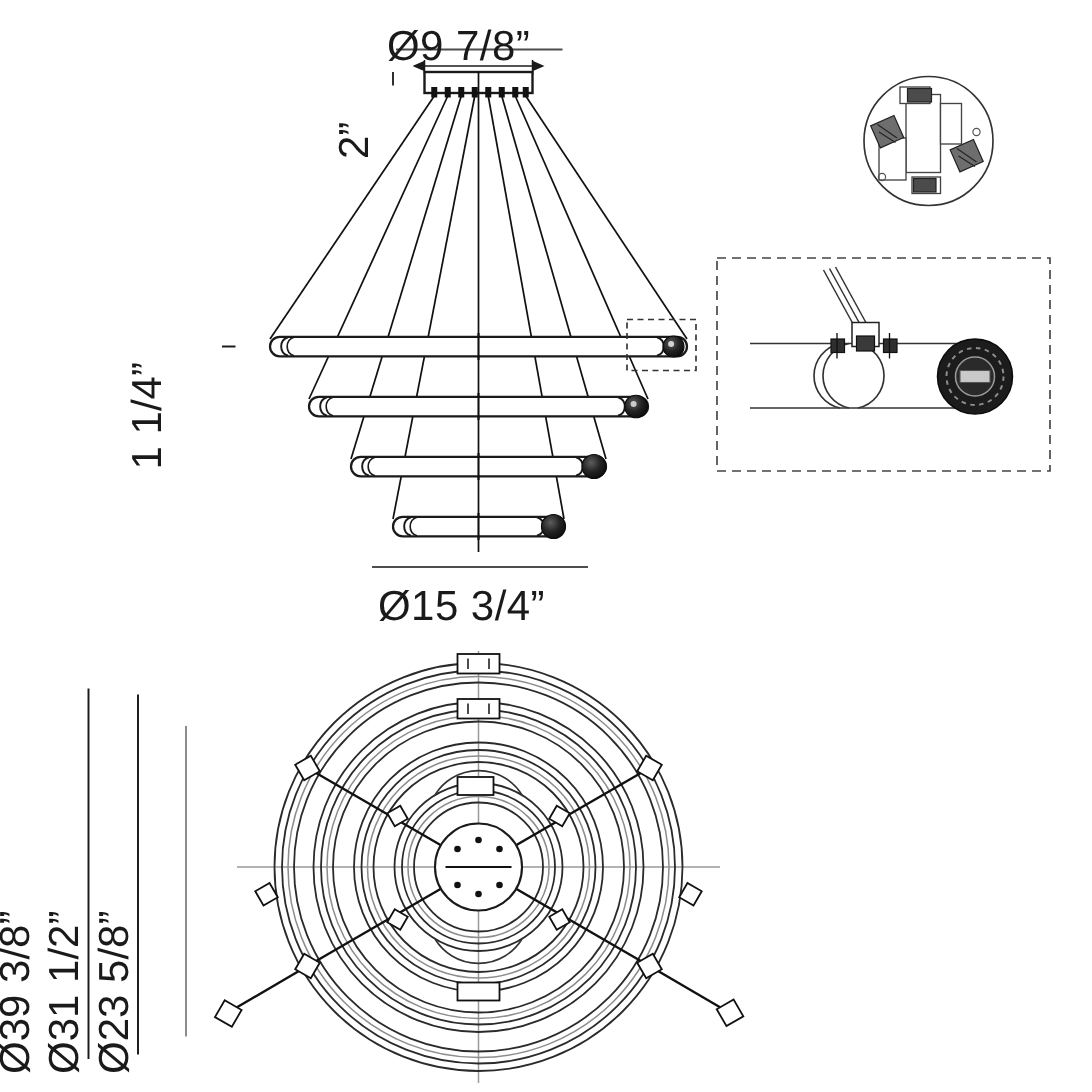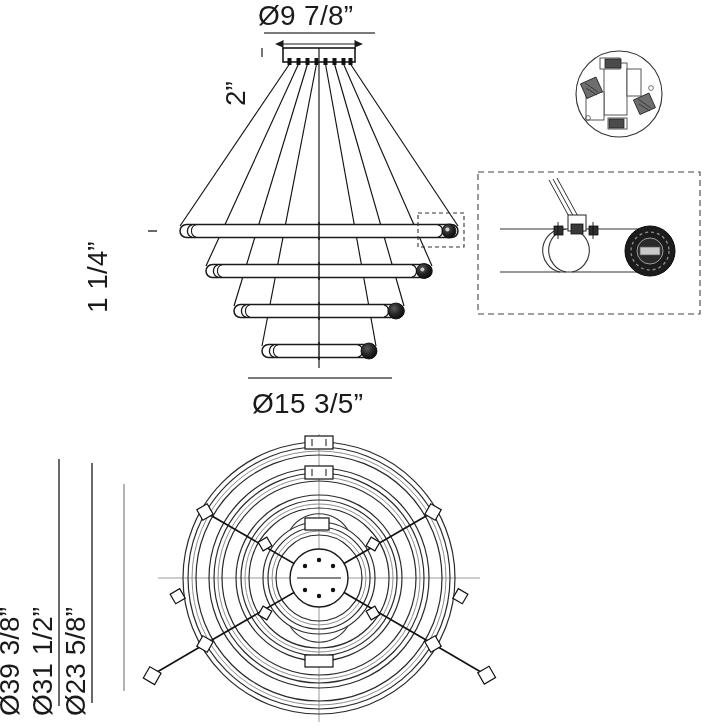--- a/index.html
+++ b/index.html
@@ -269,25 +269,25 @@
       <circle cx="650" cy="251" r="25" fill="#1c1c1c" stroke="#0a0a0a" stroke-width="1"></circle>
       <circle cx="650" cy="251" r="19" fill="none" stroke="#8e8e8e" stroke-width="1.3" stroke-dasharray="3,3"></circle>
       <circle cx="650" cy="251" r="13" fill="#2a2a2a" stroke="#9a9a9a" stroke-width="1"></circle>
       <rect x="640" y="247" width="20" height="8" fill="#c9c9c9" stroke="#555" stroke-width="0.7"></rect>
     </g>
   </g>
 
 </svg>
 </div>
 
-<div style="position:absolute;left:258px;top:0px;font-size:28px;letter-spacing:0.3px;">Ø9 7/8”</div>
+<div style="position:absolute;left:258px;top:15px;font-size:28px;letter-spacing:0.3px;">Ø9 7/8”</div>
 
 <div class="vert-label" style="left:250px;top:78px;font-size:28px;transform:rotate(-90deg);">2”</div>
 
 <div class="vert-label" style="left:112px;top:285px;font-size:28px;transform:rotate(-90deg);">1 1/4”</div>
 
-<div style="position:absolute;left:252px;top:388px;font-size:28px;letter-spacing:0.3px;">Ø15 3/5”</div>
+<div style="position:absolute;left:252px;top:388px;font-size:28px;letter-spacing:0.3px;">Ø15 3/4”</div>
 
 <div class="vert-label" style="left:24px;top:688px;font-size:28px;transform:rotate(-90deg);">Ø39 3/8”</div>
 
 <div class="vert-label" style="left:57px;top:688px;font-size:28px;transform:rotate(-90deg);">Ø31 1/2”</div>
 
 <div class="vert-label" style="left:90px;top:688px;font-size:28px;transform:rotate(-90deg);">Ø23 5/8”</div>
 
 </body></html>

